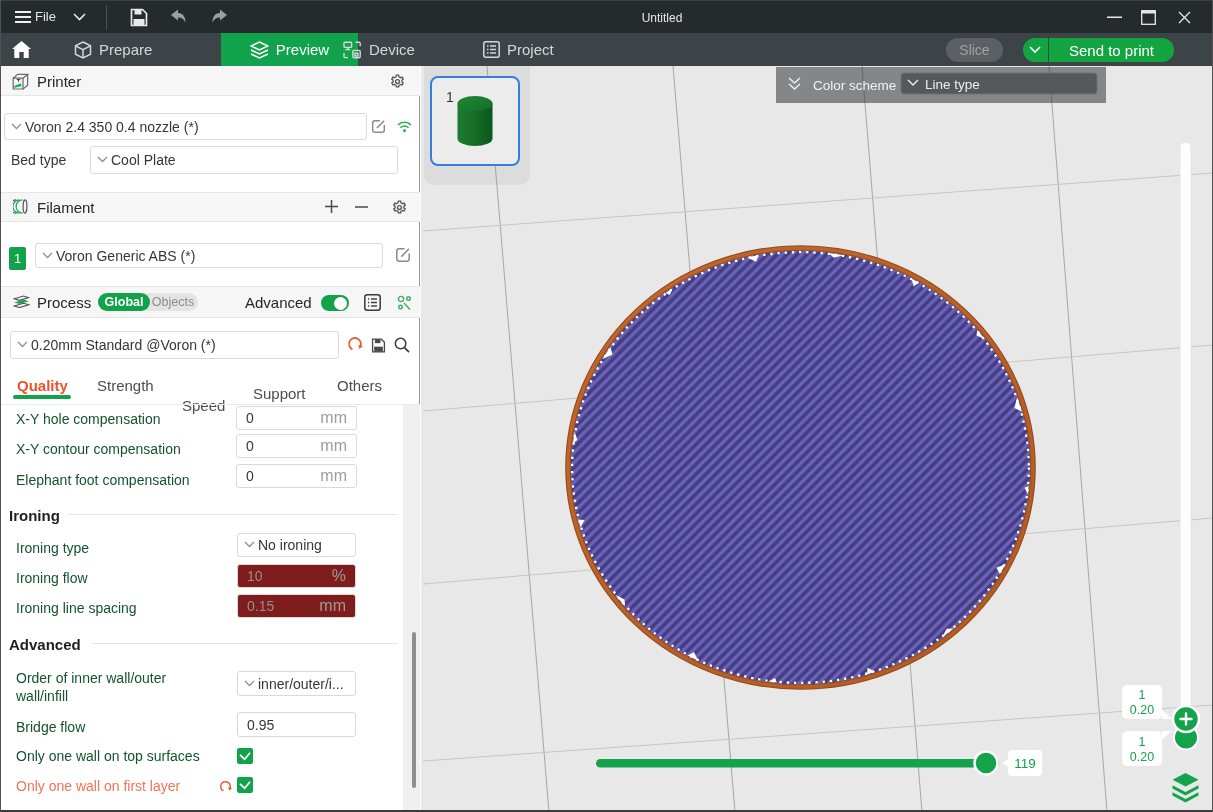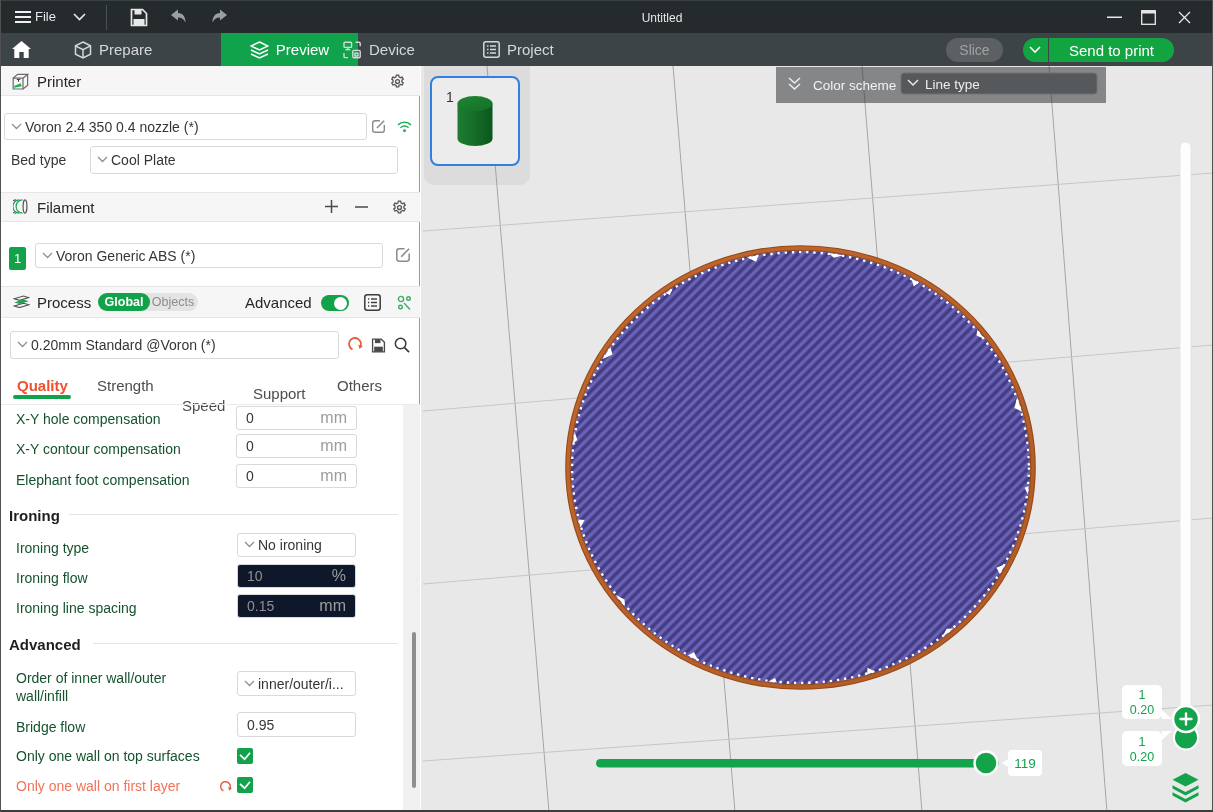--- a/index.html
+++ b/index.html
@@ -20,21 +20,21 @@
 
 #sidebar { left:0; top:66px; width:420px; height:746px; background:#fff; border-right:1px solid #999; }
 .band { position:absolute; left:0; width:420px; height:30px; background:#f6f6f6; border-top:1px solid #e6e6e6; border-bottom:1px solid #e6e6e6; }
 .bandtitle { position:absolute; font-size:15px; color:#262626; }
 .dd { position:absolute; border:1px solid #d9d9d9; border-radius:3px; background:#fff; font-size:14px; color:#363636; }
 .dd .chev { position:absolute; left:6px; top:50%; margin-top:-4px; }
 .dd .val { position:absolute; left:20px; top:50%; transform:translateY(-50%); white-space:nowrap; }
 .inp { position:absolute; border:1px solid #d9d9d9; border-radius:3px; background:#fff; }
 .inp .v { position:absolute; left:9px; top:50%; transform:translateY(-50%); font-size:14px; color:#363636; }
 .inp .u { position:absolute; right:9px; top:50%; transform:translateY(-50%); font-size:16px; color:#9c9c9c; }
-.inp.dis { background:#0f172a; }
+.inp.dis { background:#7f1d1d; }
 .inp.dis .v { color:#909090; }
 .plabel { position:absolute; left:16px; font-size:14px; color:#14532d; }
 .shead { position:absolute; left:12px; font-size:15px; font-weight:bold; color:#1f1f1f; }
 .srule { position:absolute; height:1px; background:#e4e4e4; }
 .cbx { position:absolute; width:16px; height:16px; background:#12a34a; border-radius:2px; }
 
 
 #viewport { left:421px; top:66px; width:792px; height:746px; background:#e8e8e8; }
 
 #winborder { left:0; top:0; width:1213px; height:812px; border-left:1px solid #515151; border-right:1px solid #515151; border-bottom:2px solid #3c3c3c; pointer-events:none; }

